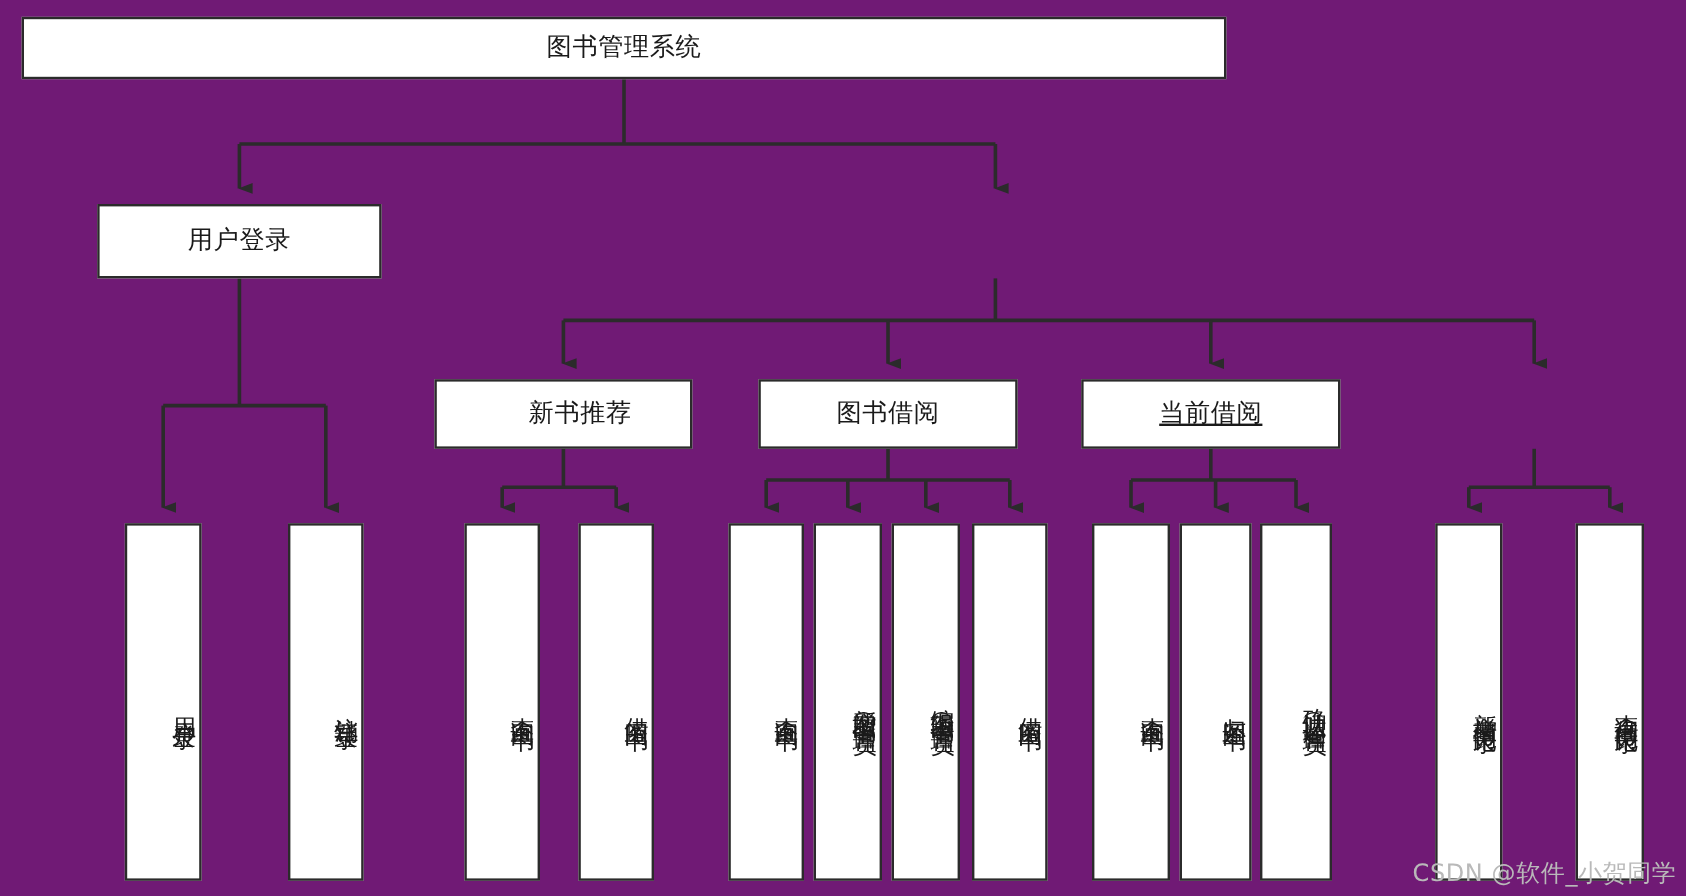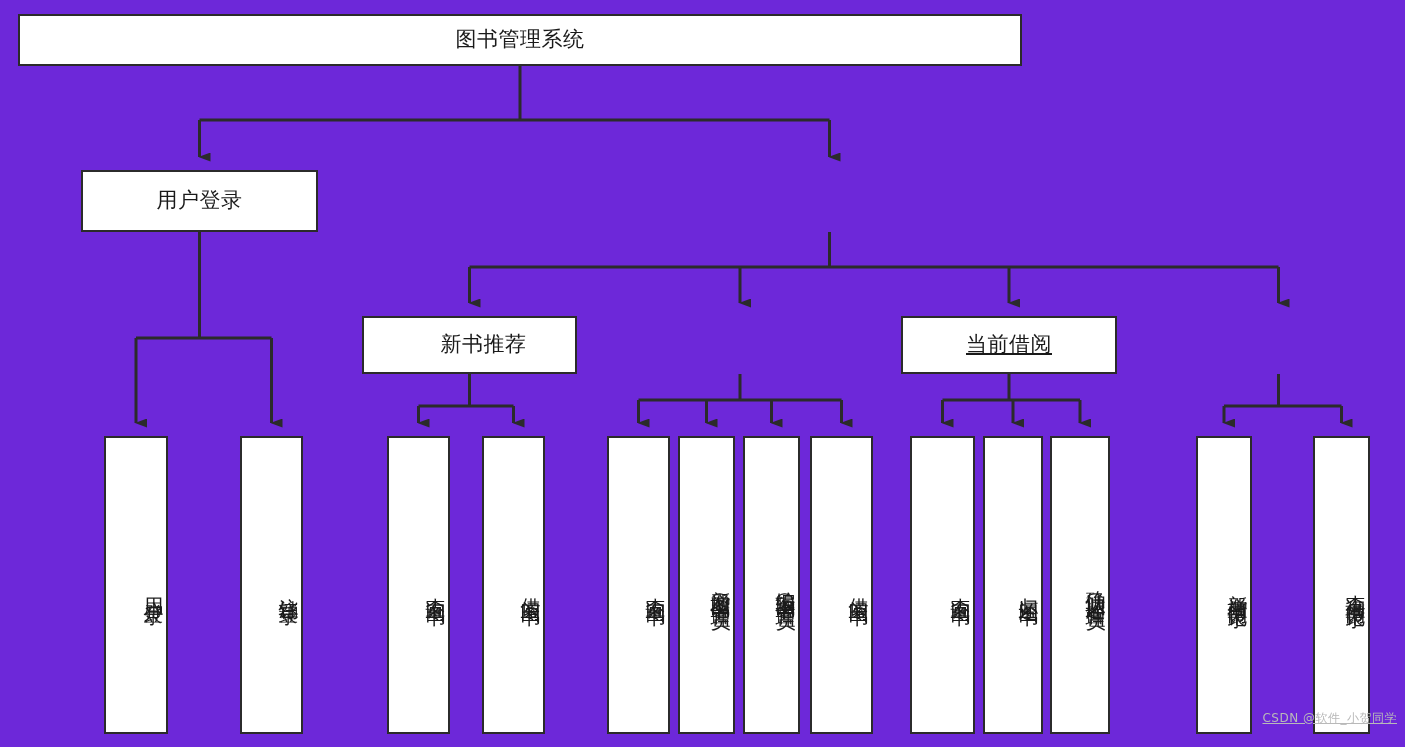--- a/index.html
+++ b/index.html
@@ -7,21 +7,21 @@
     padding: 0;
     background: #ffffff;
   }
   body {
     font-family: "DejaVu Sans", "Liberation Sans", sans-serif;
   }
   #diagram-root {
     position: relative;
     width: 1405px;
     height: 747px;
-    background: #6d28d9;
+    background: #701a75;
     overflow: hidden;
   }
   #wires {
     position: absolute;
     left: 0;
     top: 0;
     width: 1405px;
     height: 747px;
     pointer-events: none;
   }
@@ -51,26 +51,25 @@
     padding-top: 6px;
     align-items: flex-start;
     justify-content: center;
   }
   .node-v.tall {
     align-items: flex-start;
   }
   #watermark {
     position: absolute;
     right: 8px;
-    bottom: 20px;
-    font-size: 12px;
+    bottom: 6px;
+    font-size: 20px;
     color: #b9b9b9;
     white-space: nowrap;
     letter-spacing: 0.5px;
-    text-decoration: underline;
   }
 </style>
 </head>
 <body>
 
 <div id="diagram-root">
 
   <svg id="wires" viewBox="0 0 1405 747" width="1405" height="747">
     <defs>
       <marker id="arrowhead" markerWidth="9" markerHeight="12" refX="4.5" refY="11" orient="auto" markerUnits="userSpaceOnUse">
@@ -114,20 +113,21 @@
       </g>
   </svg>
 
   <div class="node node-h" style="left: 18px; top: 14px; width: 1004px; height: 52px;">图书管理系统</div>
 
   <div class="node node-h" style="left: 81px; top: 170px; width: 237px; height: 62px;">用户登录</div>
 
 
   <div class="node node-h" style="left: 362px; top: 316px; width: 215px; height: 58px; padding-left: 28px;">新书推荐</div>
 
+  <div class="node node-h" style="left: 632px; top: 316px; width: 216px; height: 58px;">图书借阅</div>
 
   <div class="node node-h" style="left: 901px; top: 316px; width: 216px; height: 58px; text-decoration: underline;">当前借阅</div>
 
 
   <div class="node node-v" style="left: 104px; top: 436px; width: 64px; height: 298px;">用户登录</div>
 
   <div class="node node-v" style="left: 240px; top: 436px; width: 63px; height: 298px;">注销登录</div>
 
   <div class="node node-v" style="left: 387px; top: 436px; width: 63px; height: 298px;">查询图书</div>
 

